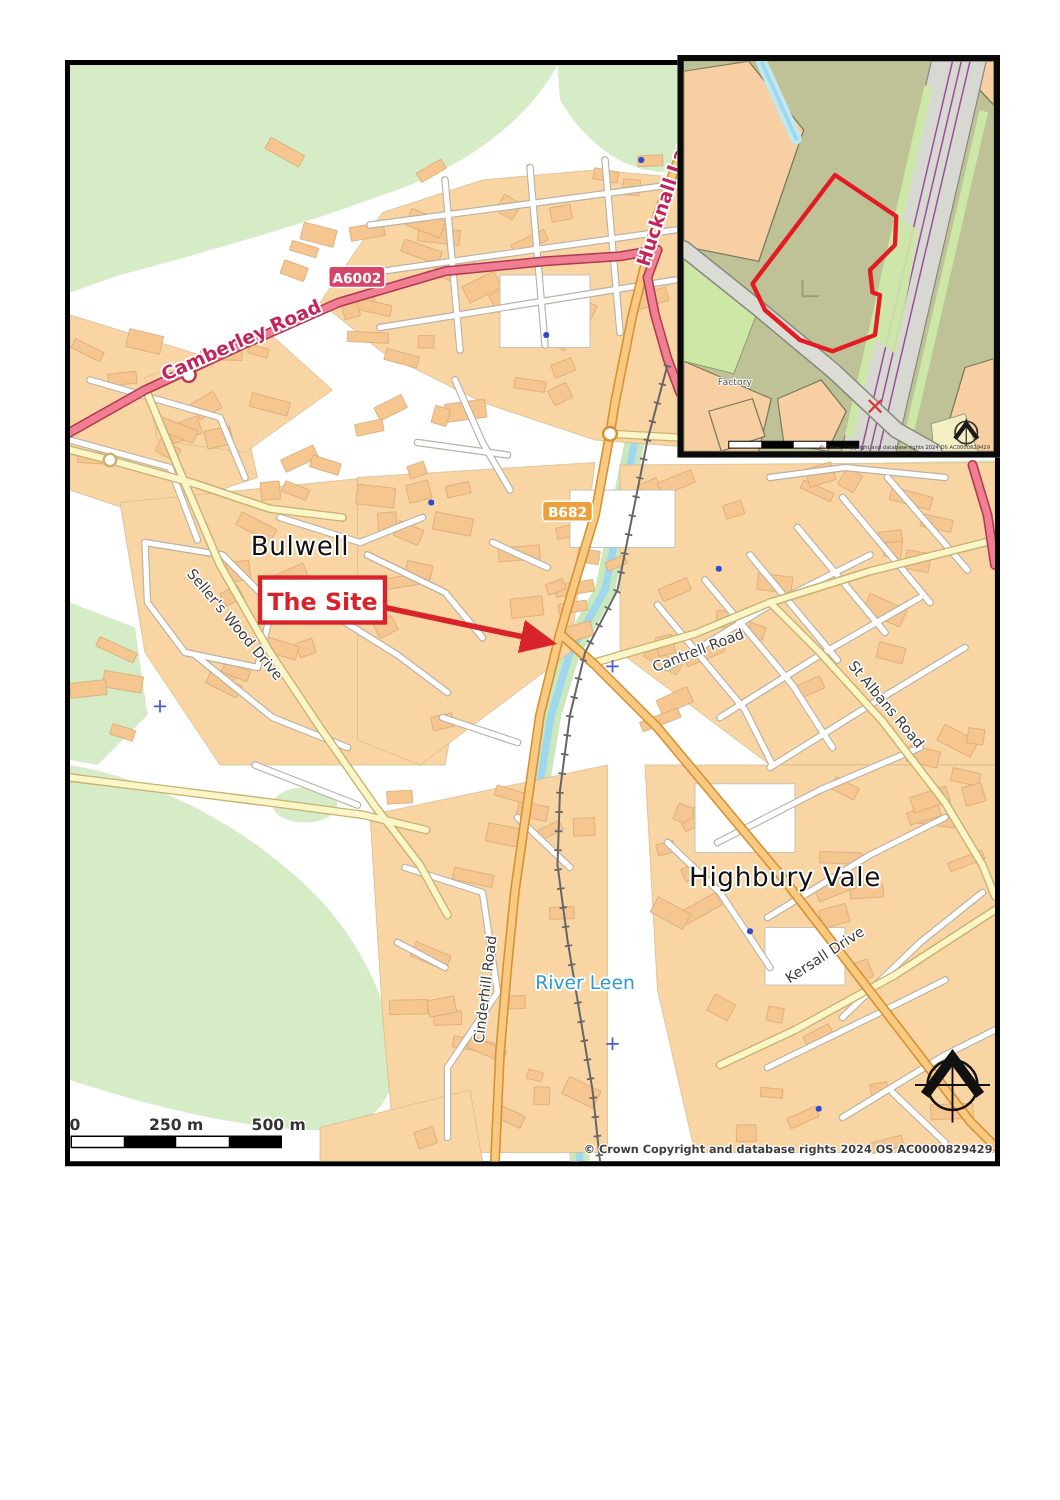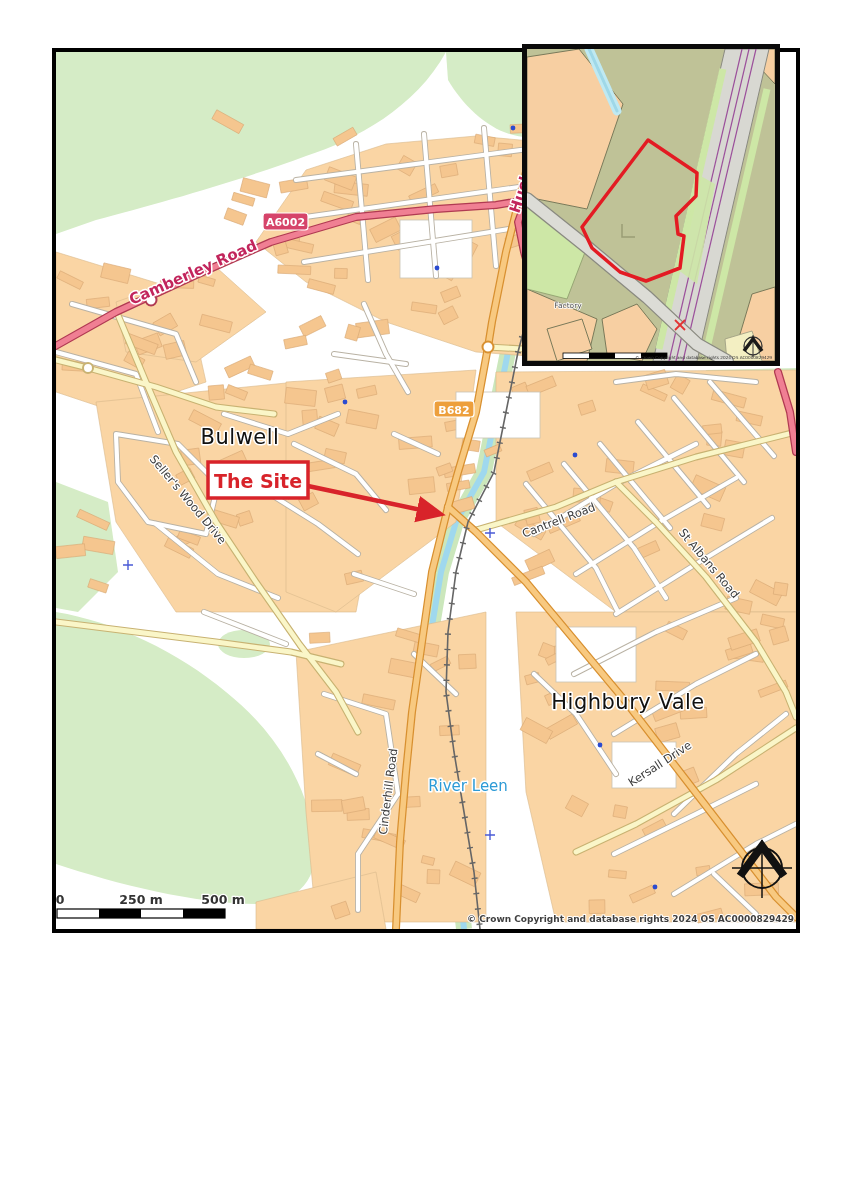--- a/index.html
+++ b/index.html
@@ -1,20 +1,20 @@
 <!DOCTYPE html>
 <html><head>
 <meta charset="utf-8">
 <style>
   html,body{margin:0;padding:0;background:#ffffff;}
   .page{position:relative;width:848px;height:1200px;background:#fff;overflow:hidden;
         font-family:"DejaVu Sans","Liberation Sans",sans-serif;}
   .main-map{position:absolute;left:52px;top:48px;width:740px;height:877px;
             border:4px solid #000;background:#fff;z-index:1;}
-  .inset-map{position:absolute;left:522px;top:44px;width:248px;height:312px;
+  .inset-map{position:absolute;left:542px;top:44px;width:248px;height:312px;
              border:5px solid #0a0a0a;background:#BFC297;z-index:3;}
   svg{display:block;}
   text{paint-order:stroke;stroke:#fff;stroke-width:3px;stroke-linejoin:round;}
   .place{font-size:21px;fill:#111;letter-spacing:.5px;}
   .road-name{font-size:11.5px;fill:#3d3d3d;stroke-width:2.5px;}
   .aroad-name{font-size:15px;font-weight:bold;fill:#C2255C;}
   .river-name{font-size:15px;fill:#2E9BD6;}
   .badge-text{font-size:11px;font-weight:bold;fill:#fff;stroke:none;}
   .scale-text{font-size:12.5px;font-weight:bold;fill:#333;stroke-width:2.5px;}
   .copy-text{font-size:9px;font-weight:bold;fill:#3f3f3f;stroke-width:2px;}

